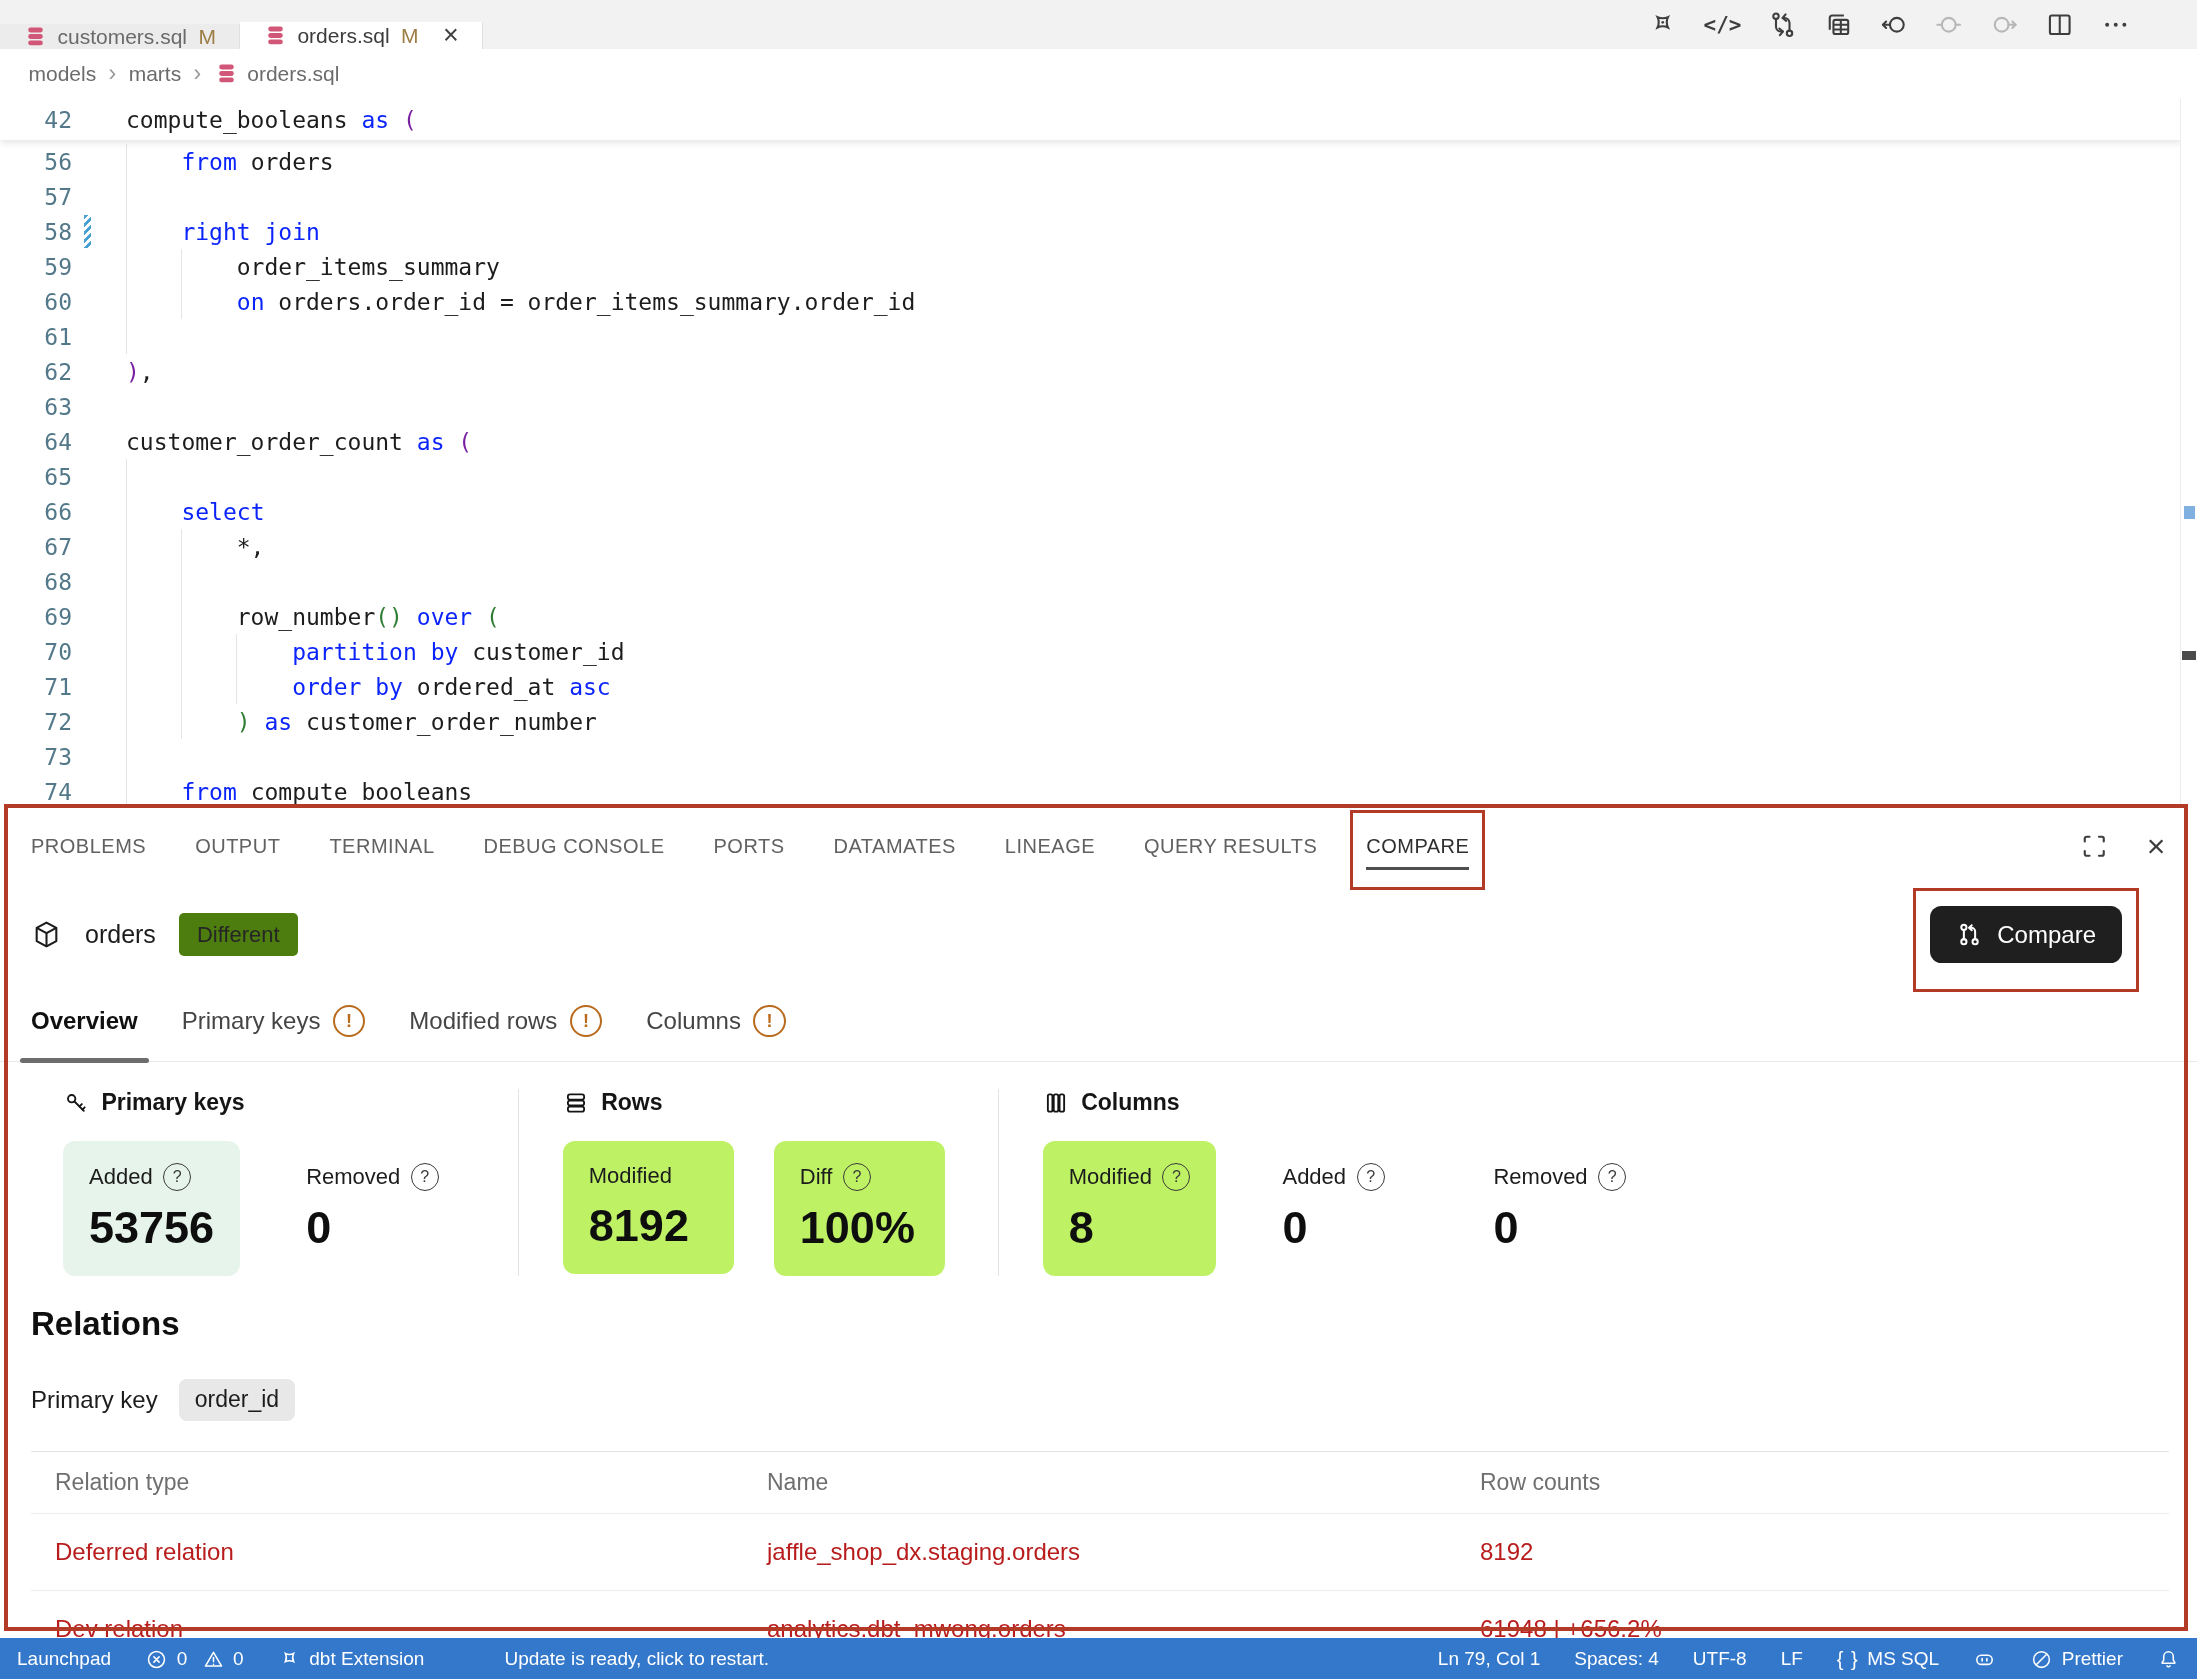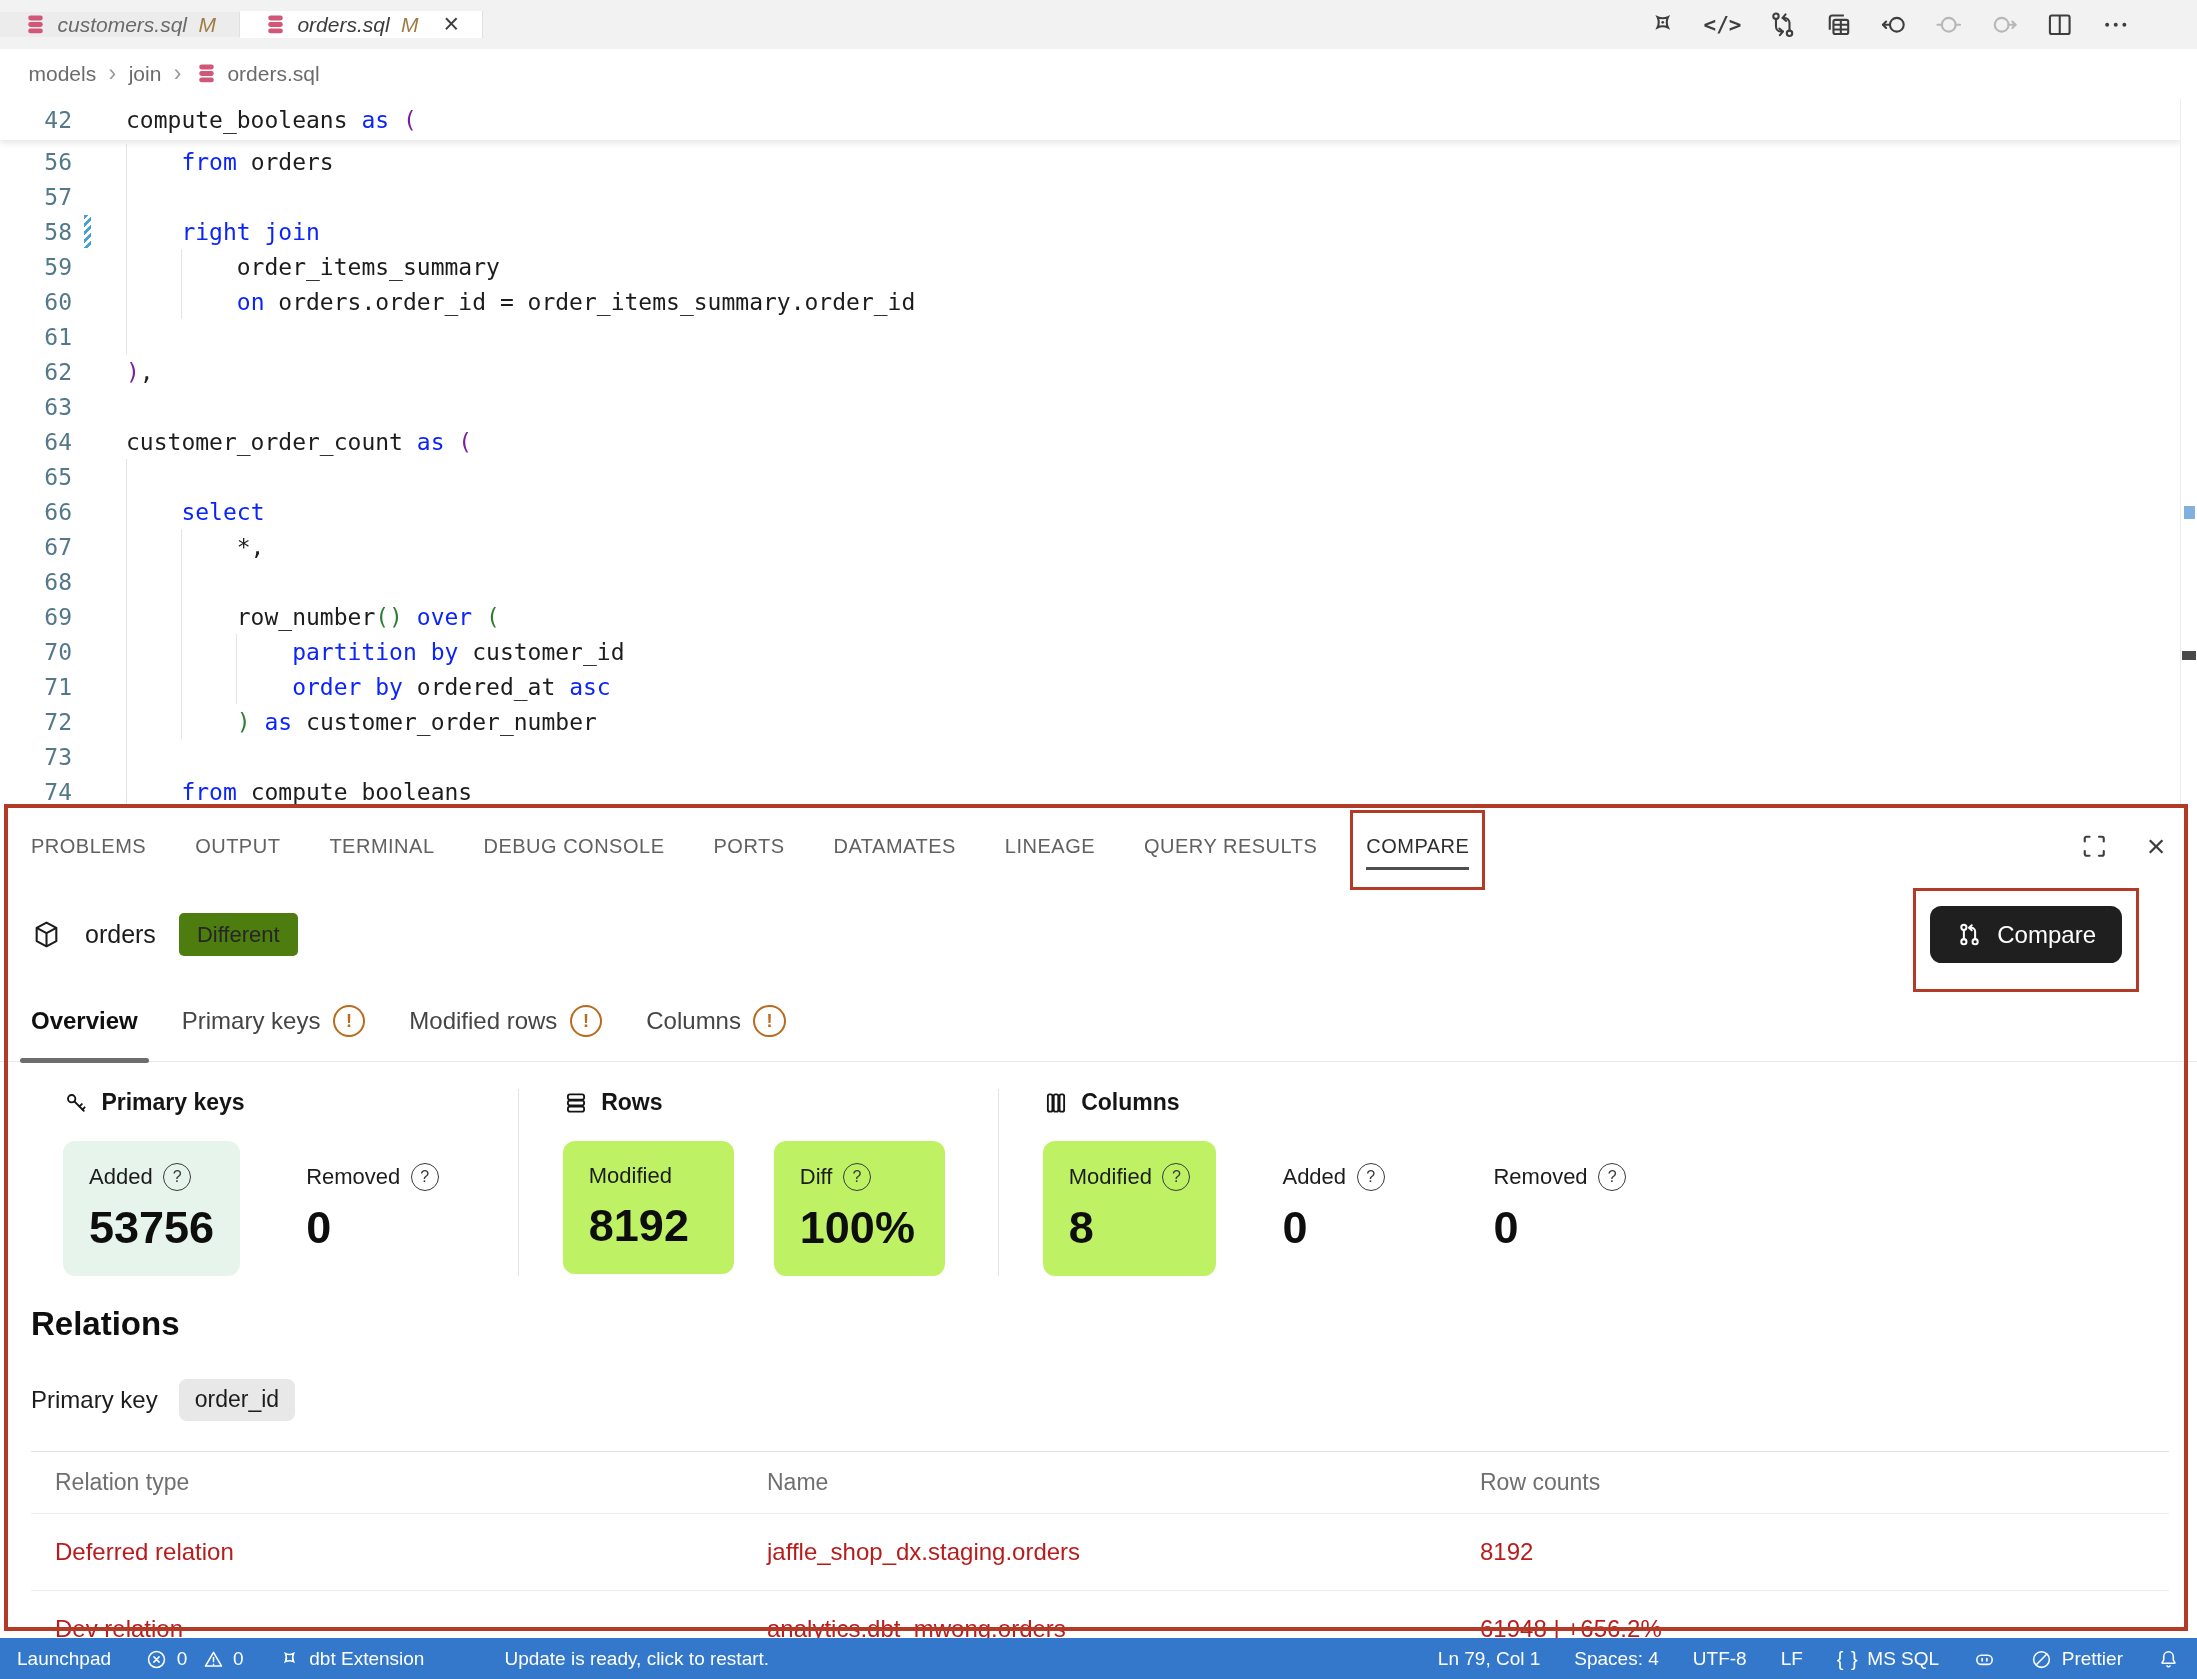--- a/index.html
+++ b/index.html
@@ -111,21 +111,21 @@
   .sb-item svg{width:23px;height:23px;display:block;}
   .sb-update{margin-left:46px;}
   .brace{font-size:20px;letter-spacing:1px;}
 </style>
 </head>
 <body>
 
 <div class="screen">
 
   <div class="tabbar">
-    <div id="tabs-mount" style="display:flex;align-items:center;font-style:italic;">
+    <div id="tabs-mount" style="display:flex;align-items:flex-end;">
         <div class="tab">
           <span style="display:flex;">
             <svg viewBox="0 0 24 24" width="25" height="25">
               <g fill="#d15677">
                 <rect x="5" y="3.4" width="14" height="4.7" rx="2.3"></rect>
                 <rect x="5" y="9.6" width="14" height="4.7" rx="2.3"></rect>
                 <rect x="5" y="15.8" width="14" height="4.7" rx="2.3"></rect>
               </g>
             </svg>
           </span>
@@ -207,21 +207,21 @@
             <circle cx="12" cy="12" r="1.6"></circle>
             <circle cx="19" cy="12" r="1.6"></circle>
           </svg>
         </span>
       </div>
   </div>
 
   <div class="breadcrumb" id="breadcrumb-mount">
       <span>models</span>
       <span class="bc-sep">›</span>
-      <span>join</span>
+      <span>marts</span>
       <span class="bc-sep">›</span>
       <span class="bc-file">
         <span style="display:flex;">
           <svg viewBox="0 0 24 24" width="25" height="25">
             <g fill="#d15677">
               <rect x="5" y="3.4" width="14" height="4.7" rx="2.3"></rect>
               <rect x="5" y="9.6" width="14" height="4.7" rx="2.3"></rect>
               <rect x="5" y="15.8" width="14" height="4.7" rx="2.3"></rect>
             </g>
           </svg>

